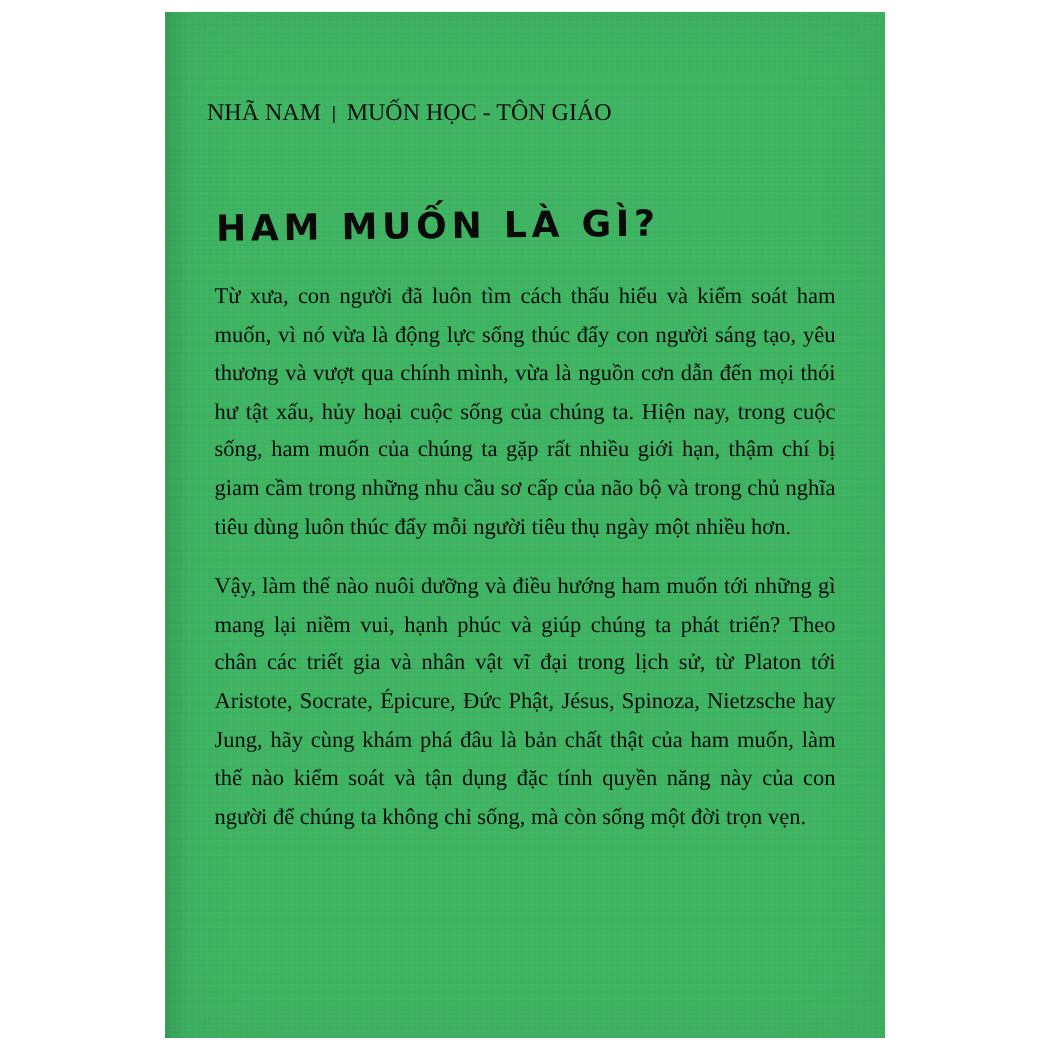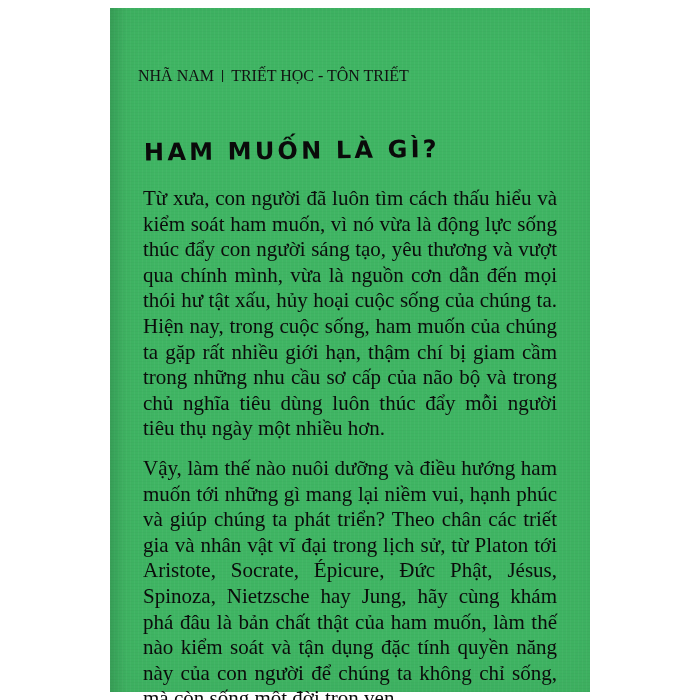--- a/index.html
+++ b/index.html
@@ -80,42 +80,42 @@
   
   #body-copy {
     position: absolute;
     left: 33px;
     top: 178px;
     width: 414px;
     color: #0b0b0b;
   }
   .para {
     font-family: "Liberation Serif", serif;
-    font-size: 21px;
+    font-size: 15px;
     line-height: 25.6px;
     text-align: justify;
     text-justify: inter-word;
     margin: 0 0 14px 0;
     color: #0b0b0b;
   }
   .para:last-child { margin-bottom: 16px; }
 </style>
 </head>
 <body>
 
 <div id="page">
 
   <div id="cover">
 
     <div id="spine-shade"></div>
 
     <div id="publisher-bar">
       <span>NHÃ NAM</span>
       <span id="publisher-sep">|</span>
-      <span>TRIẾT HỌC - TÔN TRIẾT</span>
+      <span>MUỐN HỌC - TÔN GIÁO</span>
     </div>
 
     <div id="headline">HAM MUỐN LÀ GÌ?</div>
 
     <div id="body-copy">
       <p class="para">Từ xưa, con người đã luôn tìm cách thấu hiểu và kiểm soát ham muốn, vì nó vừa là động lực sống thúc đẩy con người sáng tạo, yêu thương và vượt qua chính mình, vừa là nguồn cơn dẫn đến mọi thói hư tật xấu, hủy hoại cuộc sống của chúng ta. Hiện nay, trong cuộc sống, ham muốn của chúng ta gặp rất nhiều giới hạn, thậm chí bị giam cầm trong những nhu cầu sơ cấp của não bộ và trong chủ nghĩa tiêu dùng luôn thúc đẩy mỗi người tiêu thụ ngày một nhiều hơn.</p>
       <p class="para">Vậy, làm thế nào nuôi dưỡng và điều hướng ham muốn tới những gì mang lại niềm vui, hạnh phúc và giúp chúng ta phát triển? Theo chân các triết gia và nhân vật vĩ đại trong lịch sử, từ Platon tới Aristote, Socrate, Épicure, Đức Phật, Jésus, Spinoza, Nietzsche hay Jung, hãy cùng khám phá đâu là bản chất thật của ham muốn, làm thế nào kiểm soát và tận dụng đặc tính quyền năng này của con người để chúng ta không chỉ sống, mà còn sống một đời trọn vẹn.</p>
     </div>
 
   </div>

